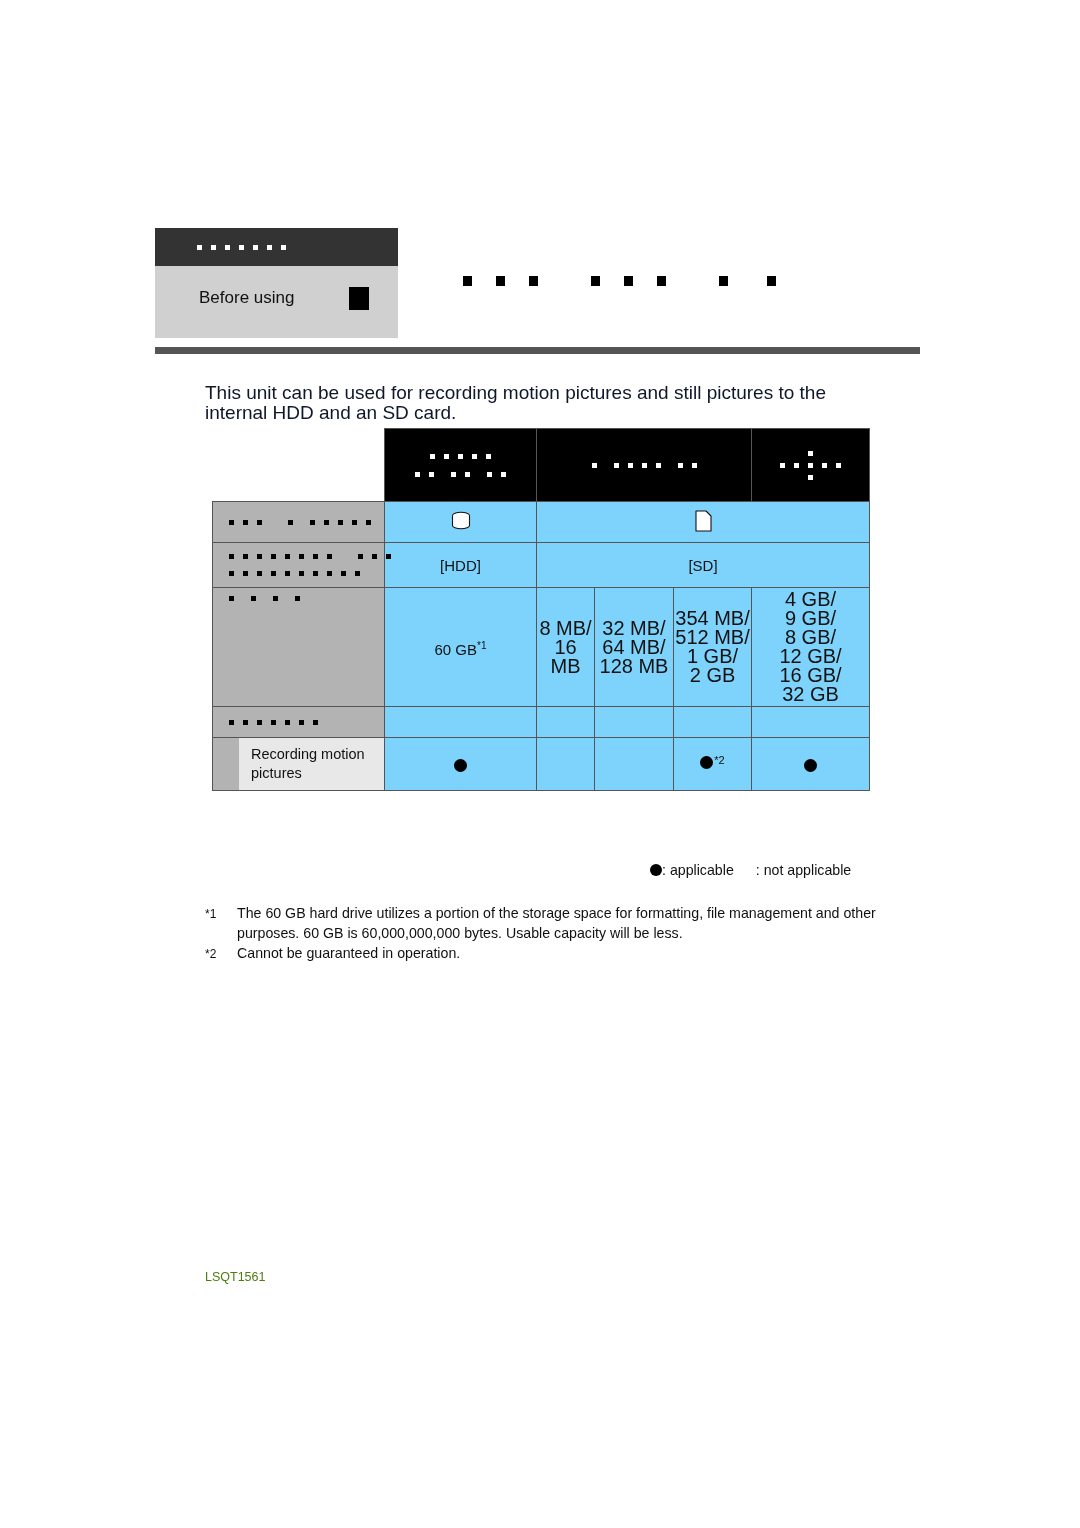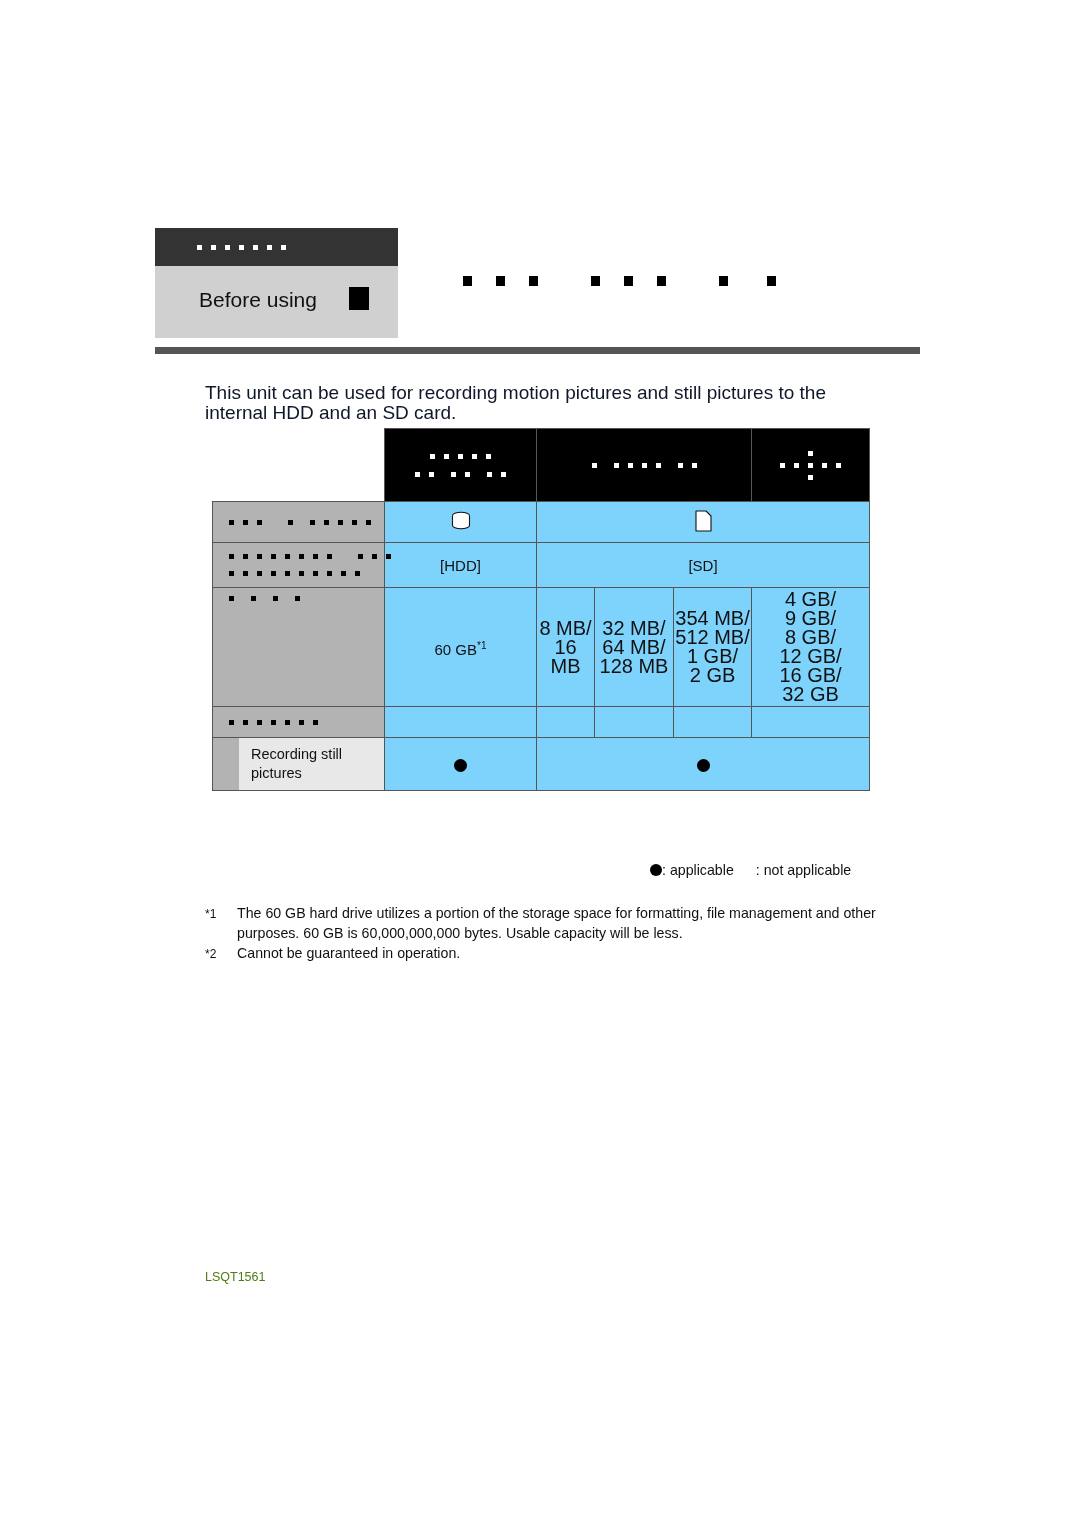--- a/index.html
+++ b/index.html
@@ -34,21 +34,21 @@
   }
   #chapter-header-body {
     height: 72px;
     background: #d0d0d0;
     position: relative;
   }
   #chapter-label {
     position: absolute;
     left: 44px;
     top: 22px;
-    font-size: 21px;
+    font-size: 17px;
     color: #111;
     white-space: nowrap;
   }
   #chapter-marker {
     position: absolute;
     left: 194px;
     top: 21px;
     width: 20px;
     height: 23px;
     background: #000000;
@@ -516,32 +516,40 @@
           <span class="rdot dark"></span>
         </div>
       </td>
       <td class="c-white"></td>
       <td class="c-white"></td>
       <td class="c-white"></td>
       <td class="c-white"></td>
       <td class="c-white"></td>
     </tr>
 
-
     <tr class="feature-row">
       <td class="c-gray" style="padding-left:26px;">
-        <div class="c-lightgray feature-label">Recording still pictures</div>
+        <div class="c-lightgray feature-label">Recording motion pictures</div>
       </td>
       <td class="c-white">
         <span class="bullet"></span>
       </td>
-      <td class="c-white" colspan="4">
+      <td class="c-white"></td>
+      <td class="c-white"></td>
+      <td class="c-white">
+        <span class="bullet-wrap">
+          <span class="bullet"></span>
+            <span class="sup">*2</span>
+        </span>
+      </td>
+      <td class="c-white">
         <span class="bullet"></span>
       </td>
     </tr>
+
 
   </tbody>
 </table>
 
 <div id="legend">
   <span class="bullet"></span>
   <span>: applicable</span>
   <span class="legend-gap"></span>
   <span>: not applicable</span>
 </div>

